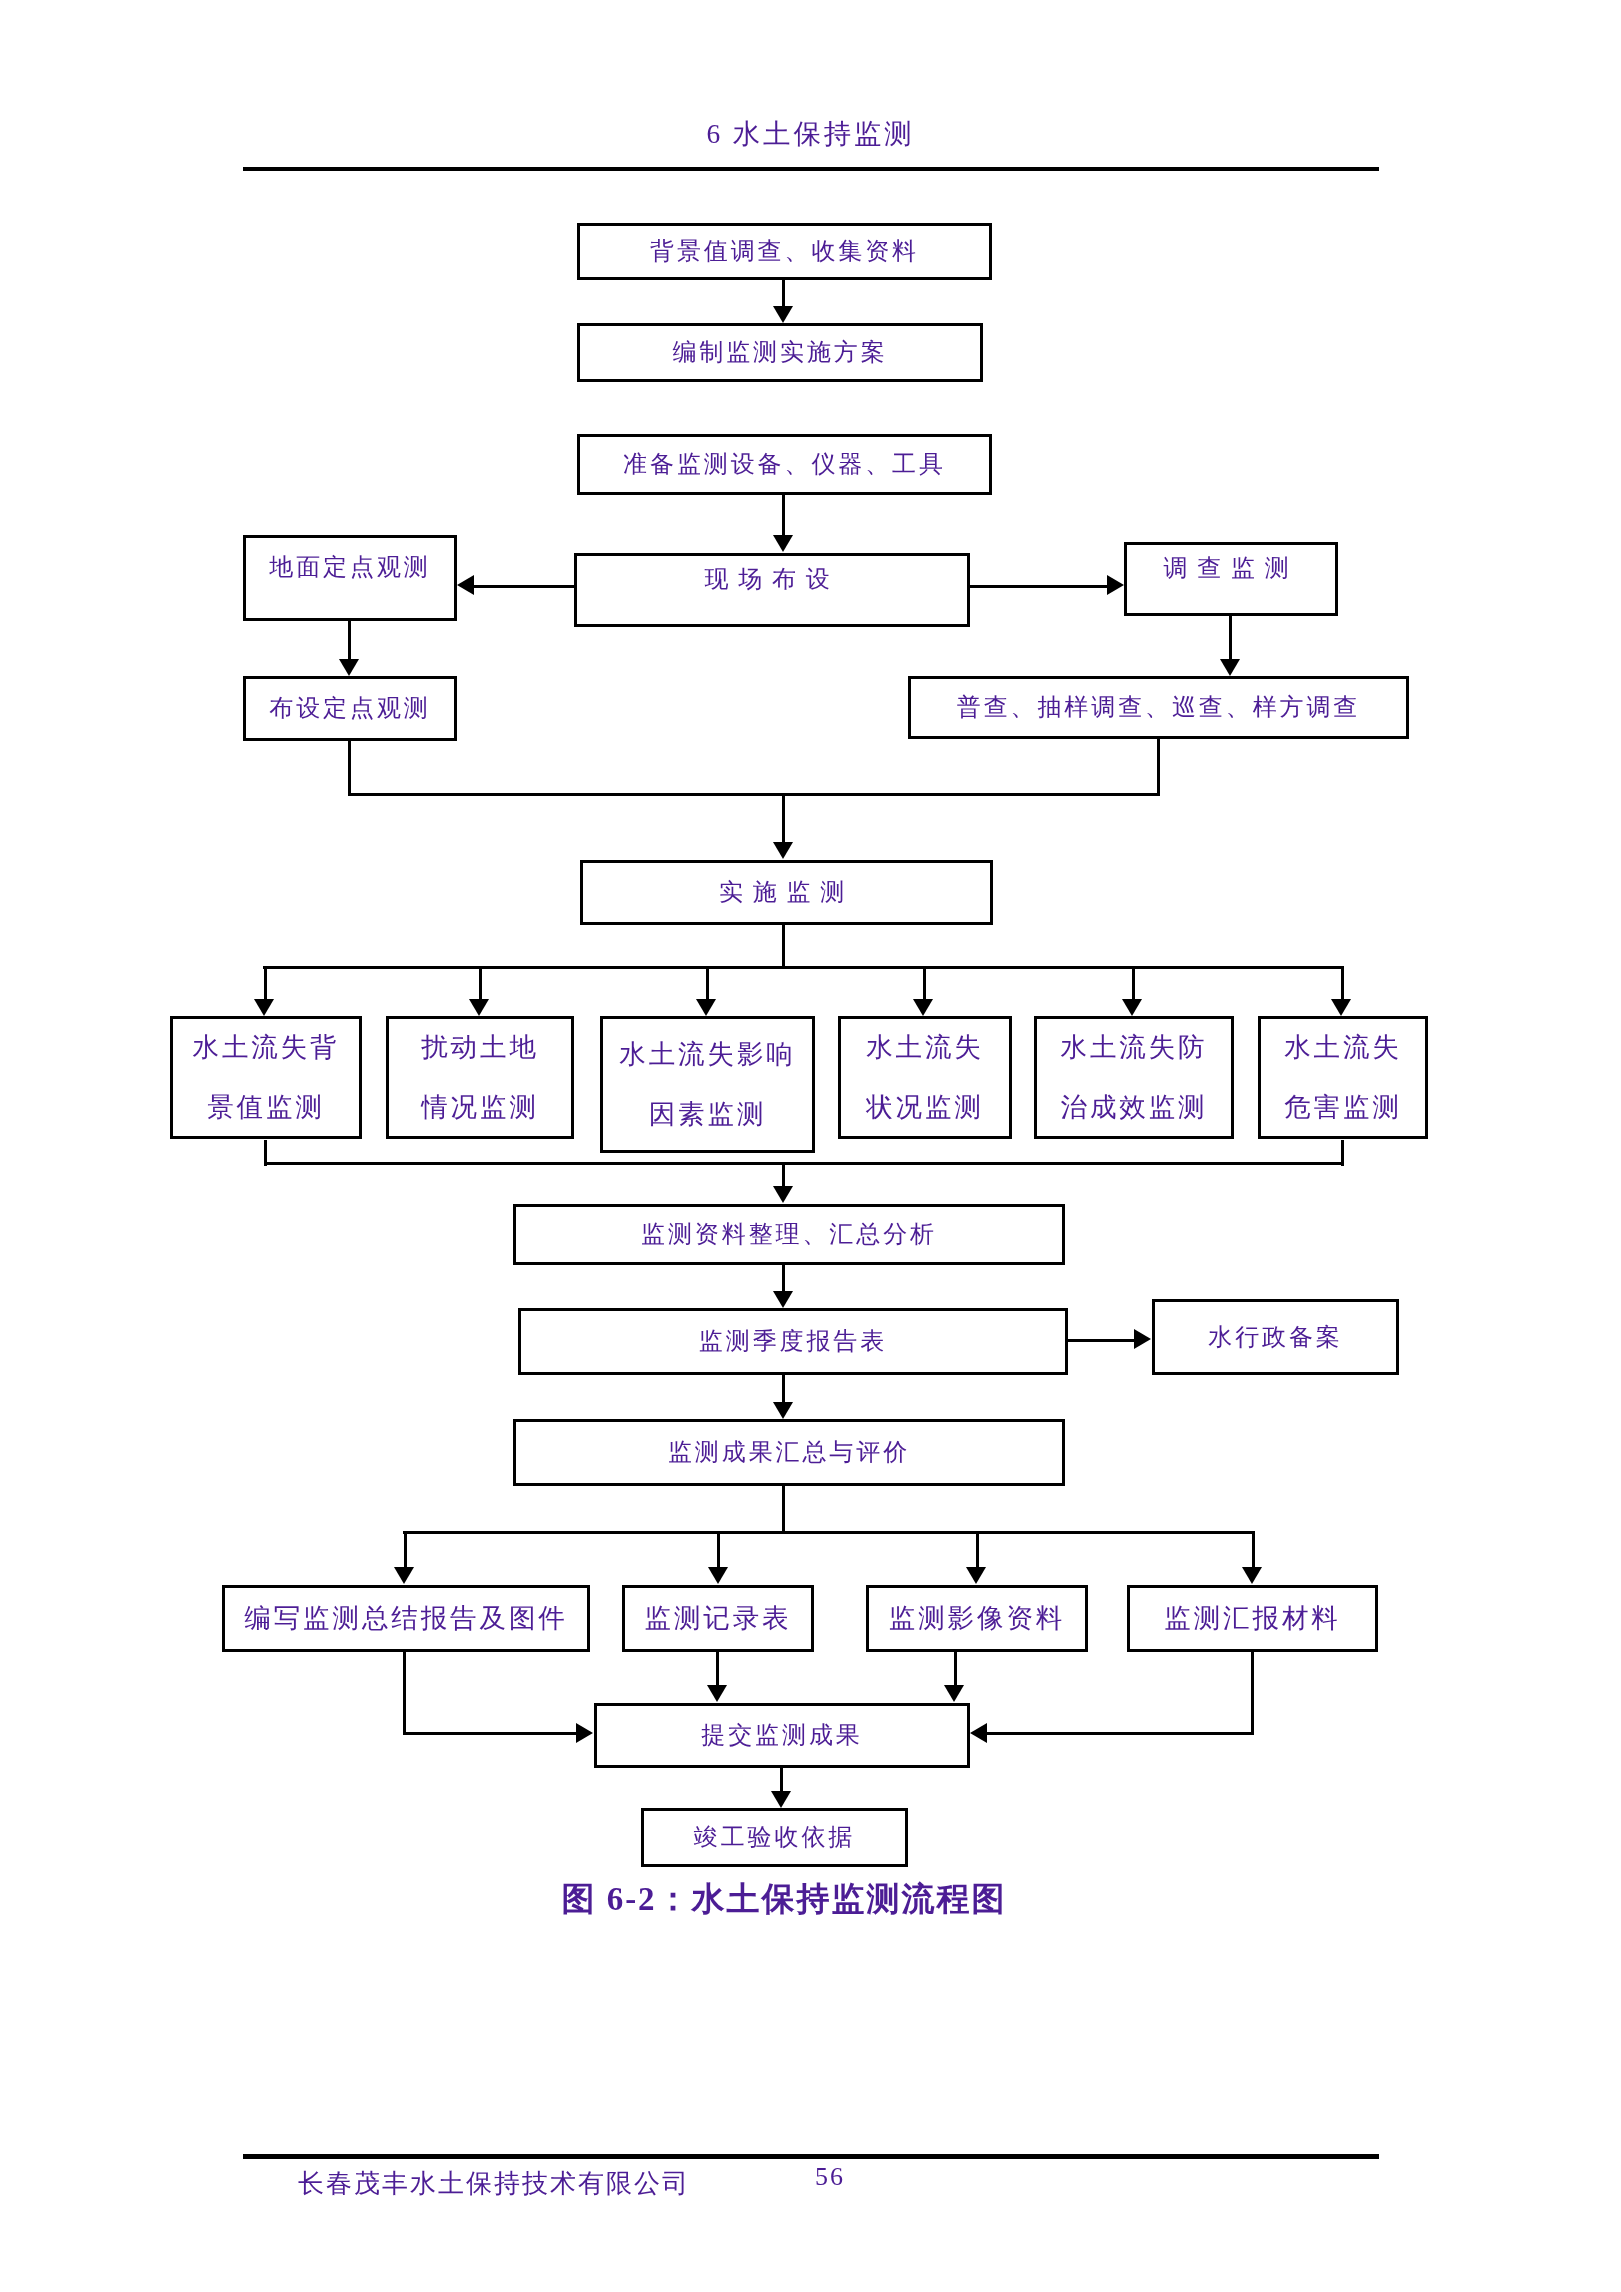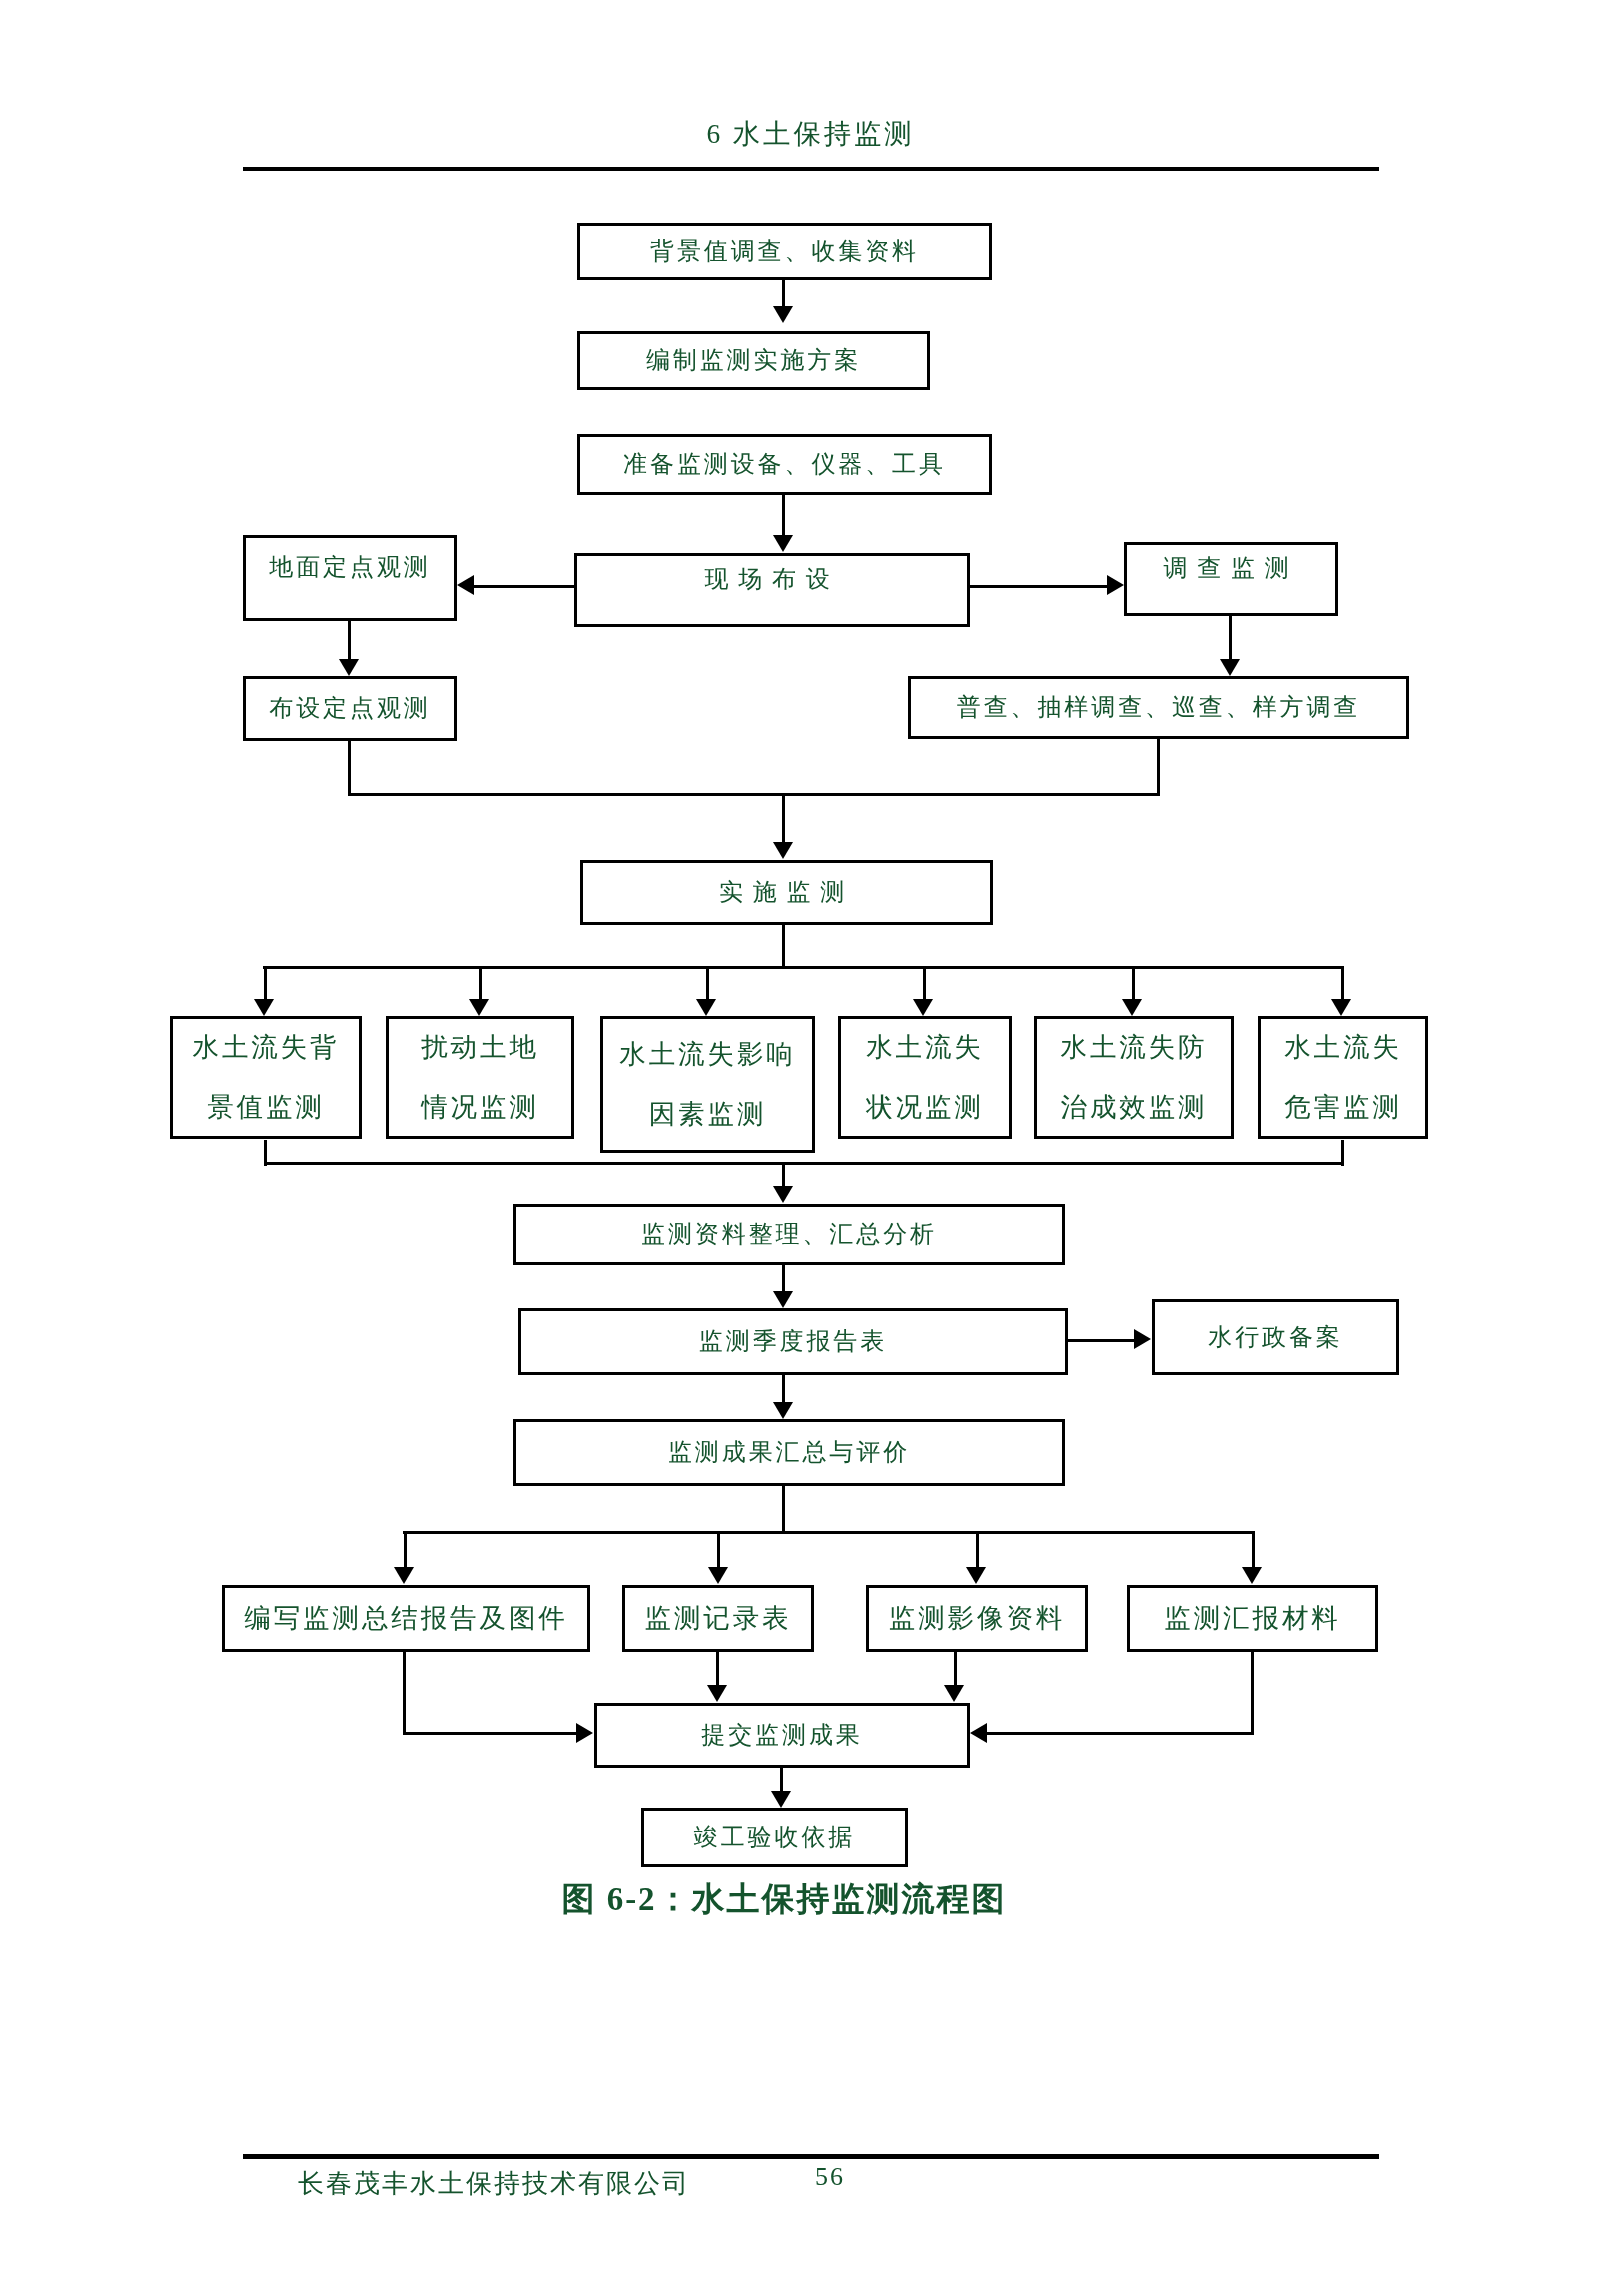--- a/index.html
+++ b/index.html
@@ -2,21 +2,21 @@
 <html><head>
 <meta charset="utf-8">
 <style>
   html,body{margin:0;padding:0;background:#fff;}
   #page{
     position:relative;
     width:1621px;
     height:2293px;
     background:#ffffff;
     font-family:"Liberation Serif","DejaVu Serif",serif;
-    color:#14532d;
+    color:#4c1d95;
     overflow:hidden;
   }
   .txt{position:absolute;white-space:nowrap;}
   .box{
     position:absolute;
     box-sizing:border-box;
     border:3.9px solid #000;
     background:#fff;
     display:flex;
     align-items:center;
@@ -51,21 +51,21 @@
 <div id="page">
 
   <div class="txt" style="left:0;top:116px;width:1621px;text-align:center;font-size:27.4px;letter-spacing:2.9px;">6 水土保持监测</div>
   <div class="rule" style="left:243px;top:167px;width:1136px;height:3.9px;"></div>
 
   <div class="box" style="left:577px;top:223px;width:415px;height:57px;">背景值调查、收集资料</div>
 
   <div class="vline" style="left:782px;top:280px;height:27.4px;"></div>
   <div class="head-down" style="left:773px;top:306px;"></div>
 
-  <div class="box" style="left:577px;top:323px;width:353px;height:59px;margin-top:8px;">编制监测实施方案</div>
+  <div class="box" style="left:577px;top:323px;width:406px;height:59px;">编制监测实施方案</div>
 
   <div class="box" style="left:577px;top:434px;width:415px;height:61px;">准备监测设备、仪器、工具</div>
 
   <div class="vline" style="left:782px;top:495px;height:42px;"></div>
   <div class="head-down" style="left:773px;top:535px;"></div>
 
   <div class="box wide-ls text-high" style="left:574px;top:553px;width:396px;height:74px;">现场布设</div>
 
   <div class="hline" style="left:470px;top:585px;width:104px;"></div>
   <div class="head-left" style="left:457px;top:575px;"></div>

